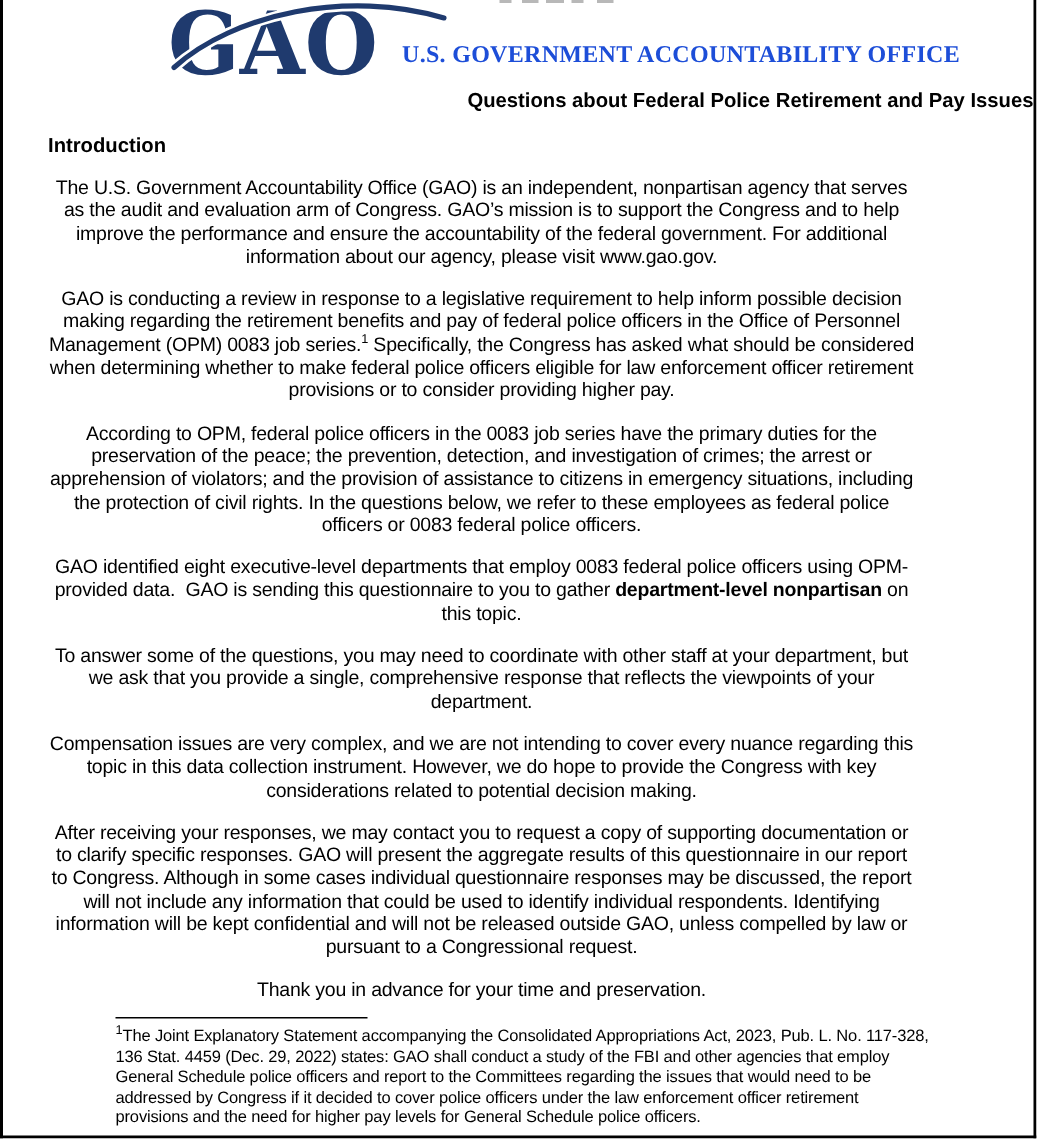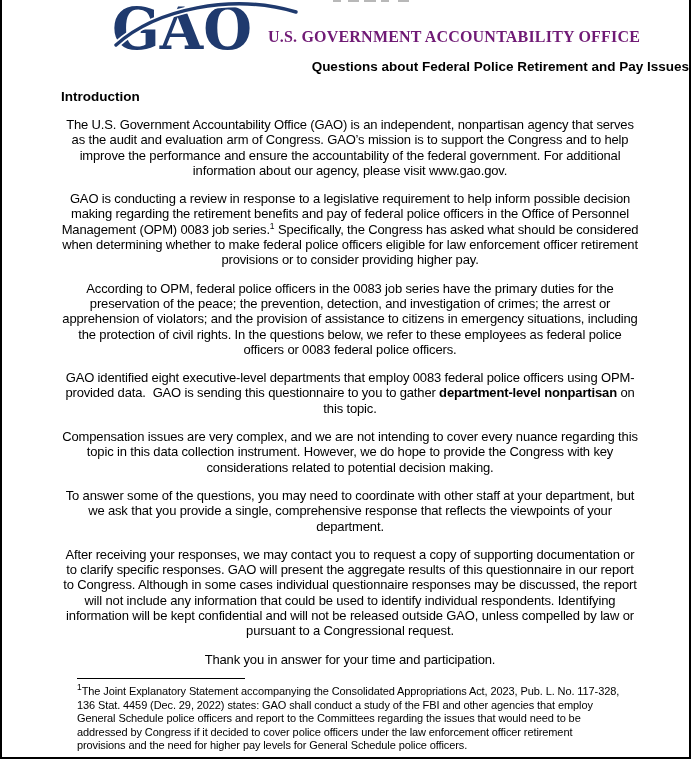--- a/index.html
+++ b/index.html
@@ -26,30 +26,30 @@
   .header { position: relative; height: 54px; }
   .gao-logo { position: absolute; left: 110px; top: 1px; }
   .agency-name {
     position: absolute;
     left: 266px;
     top: 28px;
     font-family: "Liberation Serif", serif;
     font-weight: bold;
     font-size: 16px;
     letter-spacing: 0.2px;
-    color: #701a75;
+    color: #1d4ed8;
     white-space: nowrap;
   }
   .doc-title {
     text-align: right;
     font-weight: bold;
     font-size: 13.5px;
     margin: 5px 0 0 0;
   }
-  .content { padding: 0 56px 0 59px; }
+  .content { padding: 0 56px 0 30px; }
   .section-heading {
     font-weight: bold;
     font-size: 13.5px;
     margin: 15px 0 0 0;
   }
   p.body-para {
     font-size: 13px;
     line-height: 15.3px;
     letter-spacing: -0.15px;
     margin: 13px 0 0 0;
@@ -106,27 +106,27 @@
     <div class="section-heading">Introduction</div>
 
     <p class="body-para">The U.S. Government Accountability Office (GAO) is an independent, nonpartisan agency that serves as the audit and evaluation arm of Congress. GAO’s mission is to support the Congress and to help improve the performance and ensure the accountability of the federal government. For additional information about our agency, please visit www.gao.gov.</p>
 
     <p class="body-para"><span>GAO is conducting a review in response to a legislative requirement to help inform possible decision making regarding the retirement benefits and pay of federal police officers in the Office of Personnel Management (OPM) 0083 job series.</span><sup class="fn-ref">1</sup><span> Specifically, the Congress has asked what should be considered when determining whether to make federal police officers eligible for law enforcement officer retirement provisions or to consider providing higher pay.</span></p>
 
     <p class="body-para">According to OPM, federal police officers in the 0083 job series have the primary duties for the preservation of the peace; the prevention, detection, and investigation of crimes; the arrest or apprehension of violators; and the provision of assistance to citizens in emergency situations, including the protection of civil rights. In the questions below, we refer to these employees as federal police officers or 0083 federal police officers.</p>
 
     <p class="body-para"><span>GAO identified eight executive-level departments that employ 0083 federal police officers using OPM-provided data.&nbsp; GAO is sending this questionnaire to you to gather </span><span class="bold">department-level nonpartisan</span><span> on this topic.</span></p>
 
+    <p class="body-para">To answer some of the questions, you may need to coordinate with other staff at your department, but we ask that you provide a single, comprehensive response that reflects the viewpoints of your department.</p>
+
     <p class="body-para">Compensation issues are very complex, and we are not intending to cover every nuance regarding this topic in this data collection instrument. However, we do hope to provide the Congress with key considerations related to potential decision making.</p>
-
-    <p class="body-para">To answer some of the questions, you may need to coordinate with other staff at your department, but we ask that you provide a single, comprehensive response that reflects the viewpoints of your department.</p>
 
     <p class="body-para">After receiving your responses, we may contact you to request a copy of supporting documentation or to clarify specific responses. GAO will present the aggregate results of this questionnaire in our report to Congress. Although in some cases individual questionnaire responses may be discussed, the report will not include any information that could be used to identify individual respondents. Identifying information will be kept confidential and will not be released outside GAO, unless compelled by law or pursuant to a Congressional request.</p>
 
-    <p class="body-para">Thank you in answer for your time and participation.</p>
+    <p class="body-para">Thank you in advance for your time and preservation.</p>
   </div>
 
   <div class="footnote">
     <div class="footnote-rule"></div>
     <div><sup class="fn-ref">1</sup><span>The Joint Explanatory Statement accompanying the Consolidated Appropriations Act, 2023, Pub. L. No. 117-328, 136 Stat. 4459 (Dec. 29, 2022) states: GAO shall conduct a study of the FBI and other agencies that employ General Schedule police officers and report to the Committees regarding the issues that would need to be addressed by Congress if it decided to cover police officers under the law enforcement officer retirement provisions and the need for higher pay levels for General Schedule police officers.</span></div>
   </div>
 
 </div>
 
 </body></html>

